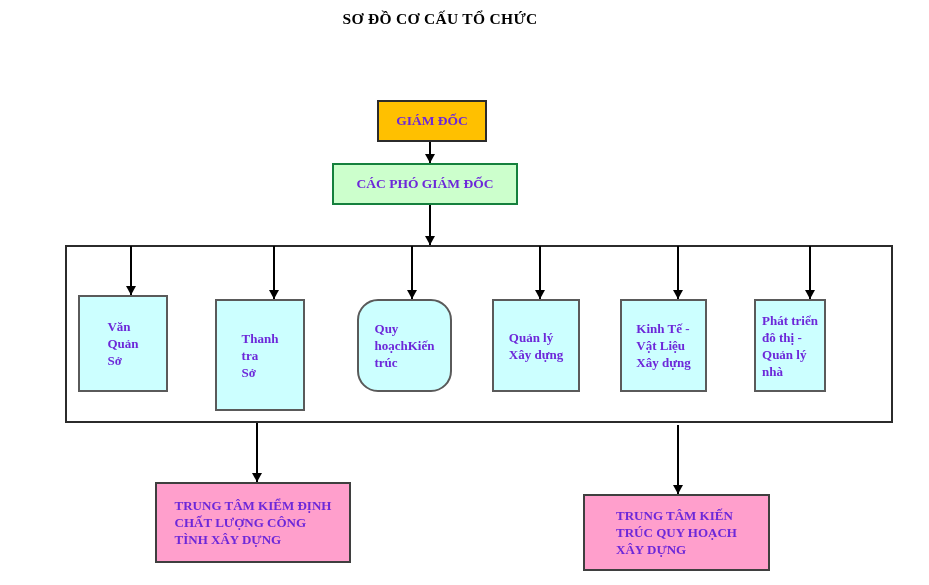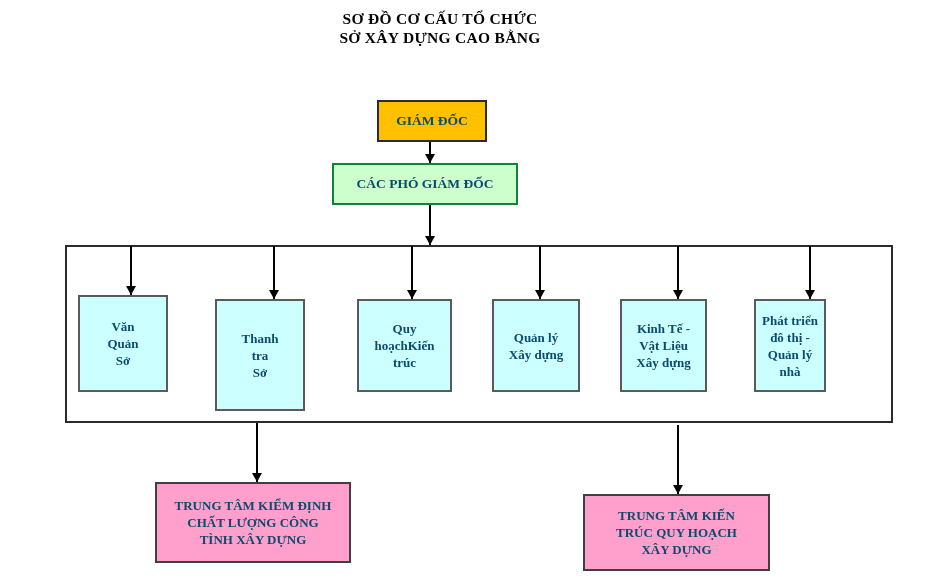--- a/index.html
+++ b/index.html
@@ -26,23 +26,23 @@
     font-size: 15.5px;
     line-height: 19px;
     letter-spacing: 0.3px;
   }
   .orgbox {
     position: absolute;
     box-sizing: border-box;
     display: flex;
     align-items: center;
     justify-content: center;
-    text-align: center;
+    text-align: left;
     font-weight: bold;
-    color: #0c4a6e;
+    color: #6d28d9;
     white-space: pre-line;
   }
   .director {
     left: 377px; top: 100px; width: 110px; height: 42px;
     background: #ffc000;
     border: 2px solid #2b2b2b;
     font-size: 13.5px;
   }
   .deputy {
     left: 332px; top: 163px; width: 186px; height: 42px;
@@ -58,21 +58,21 @@
     background: transparent;
   }
   .dept {
     background: #ccffff;
     border: 2px solid #5a5a5a;
     font-size: 13px;
     line-height: 17px;
   }
   .dept-1 { left: 78px;  top: 295px; width: 90px; height: 97px; }
   .dept-2 { left: 215px; top: 299px; width: 90px; height: 112px; }
-  .dept-3 { left: 357px; top: 299px; width: 95px; height: 93px; }
+  .dept-3 { left: 357px; top: 299px; width: 95px; height: 93px; border-radius: 21px; }
   .dept-4 { left: 492px; top: 299px; width: 88px; height: 93px; }
   .dept-5 { left: 620px; top: 299px; width: 87px; height: 93px; }
   .dept-6 { left: 754px; top: 299px; width: 72px; height: 93px; }
   .center-box {
     background: #ff9fcc;
     border: 2px solid #3f3f3f;
     font-size: 13px;
     line-height: 17px;
   }
   .center-1 { left: 155px; top: 482px; width: 196px; height: 81px; }
@@ -105,21 +105,20 @@
   .a-c1 { left: 256px; top: 423px; height: 59px; }
   .a-c2 { left: 677px; top: 425px; height: 69px; }
 </style>
 </head>
 <body>
 
 <div id="canvas">
 
   <div class="title">
     <div>SƠ ĐỒ CƠ CẤU TỔ CHỨC</div>
-    <div>SỞ XÂY DỰNG CAO BẰNG</div>
   </div>
 
   <div class="orgbox director">
     <span>GIÁM ĐỐC</span>
   </div>
 
   <div class="arrow a-director-deputy"></div>
 
   <div class="orgbox deputy">
     <span>CÁC PHÓ GIÁM ĐỐC</span>

